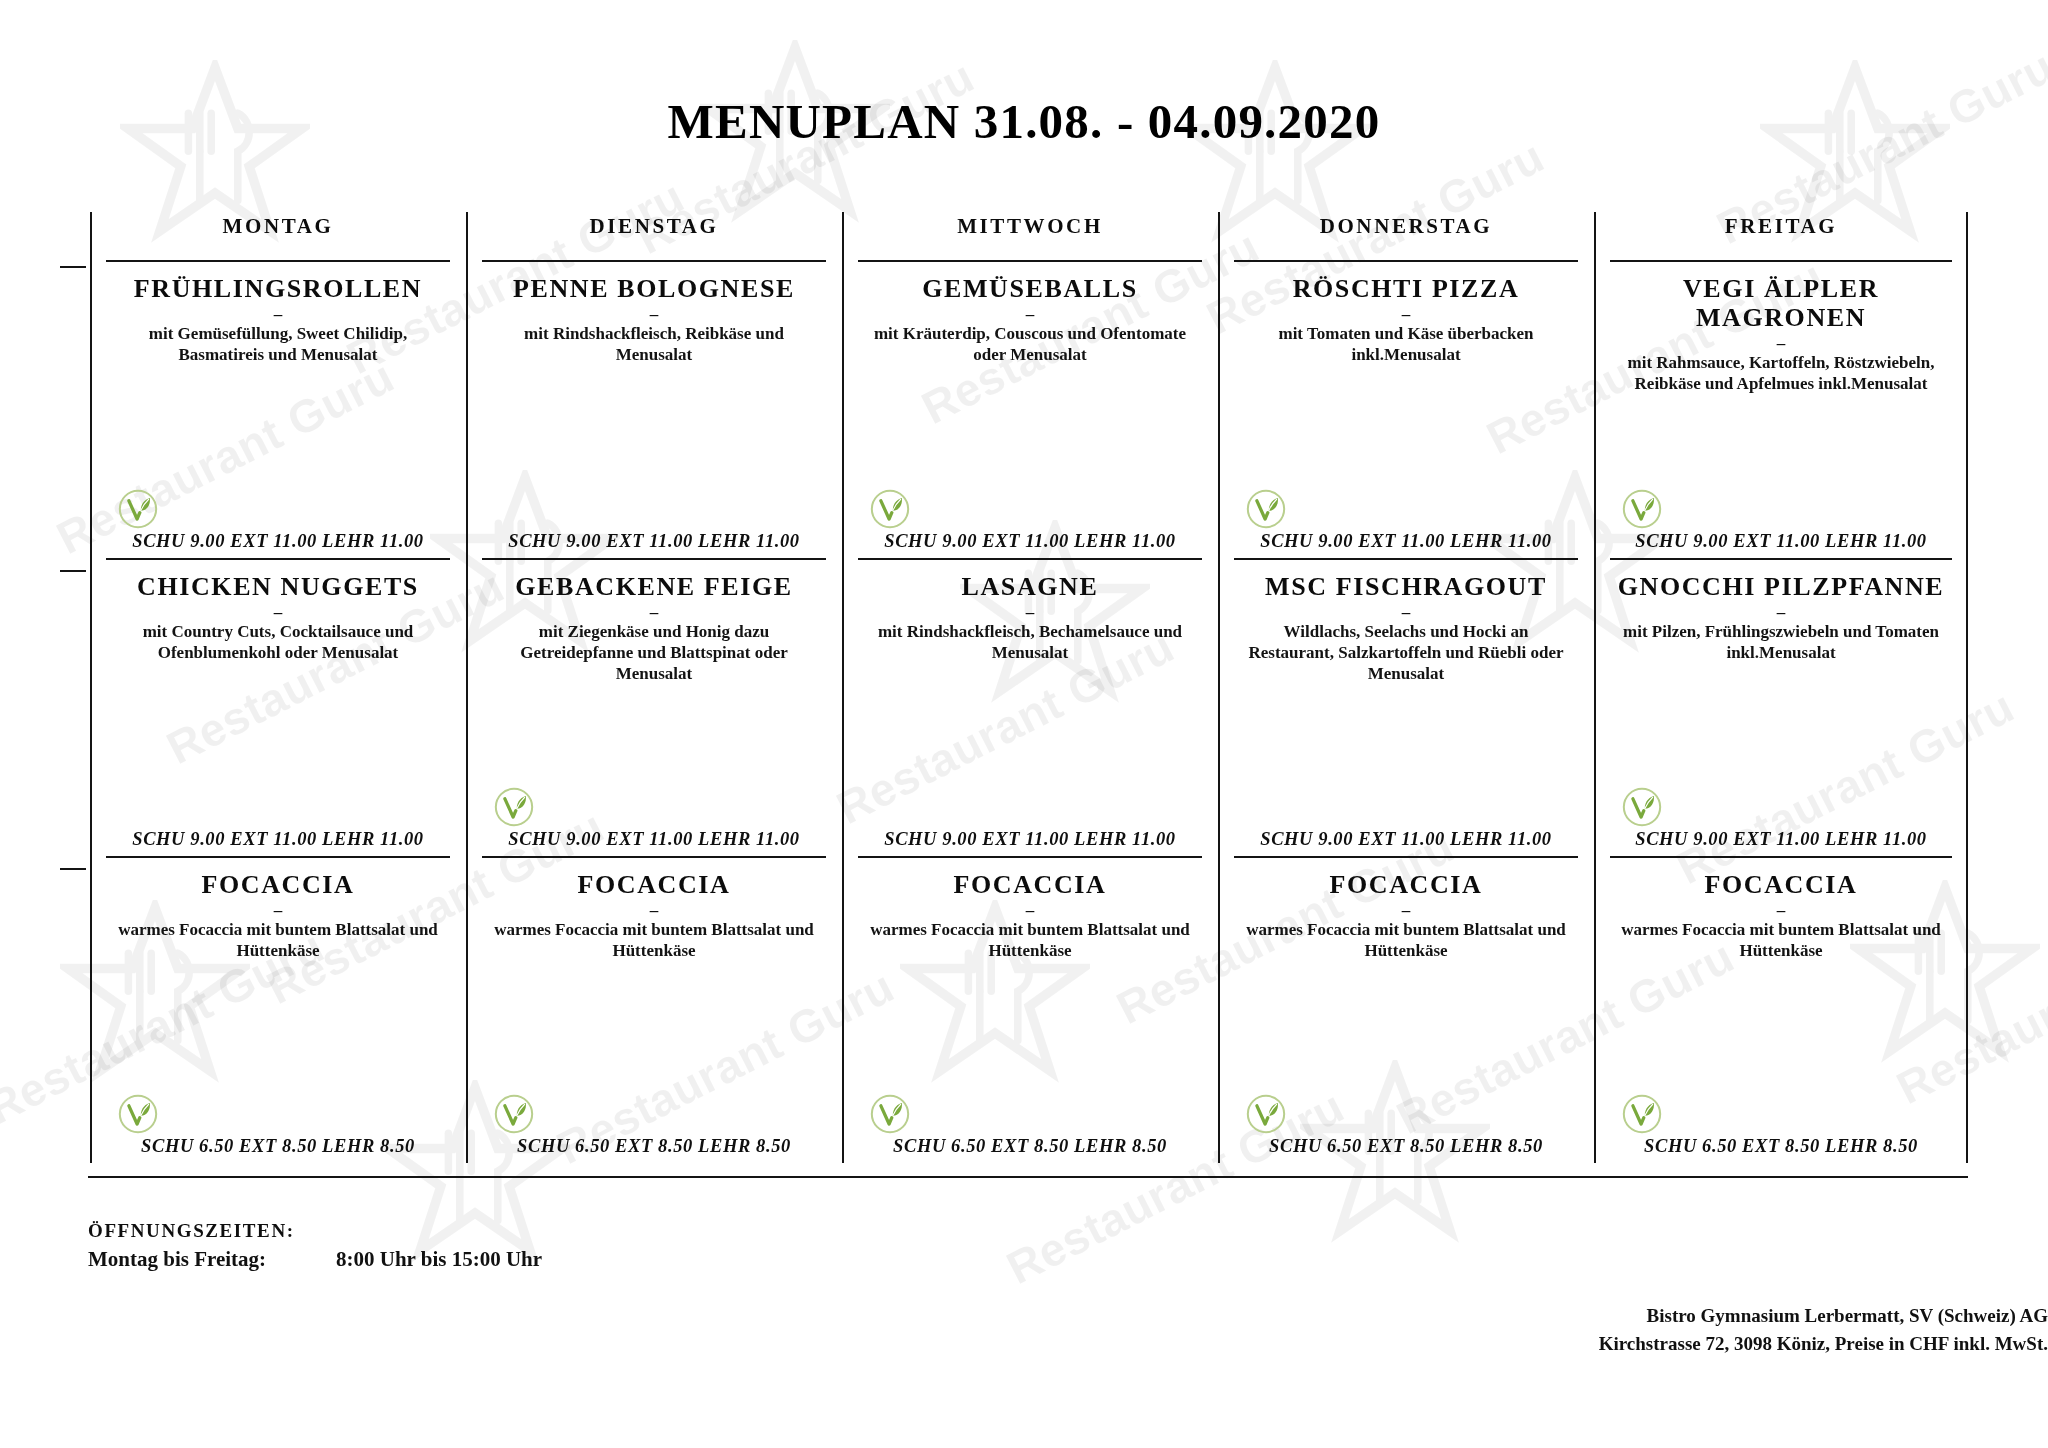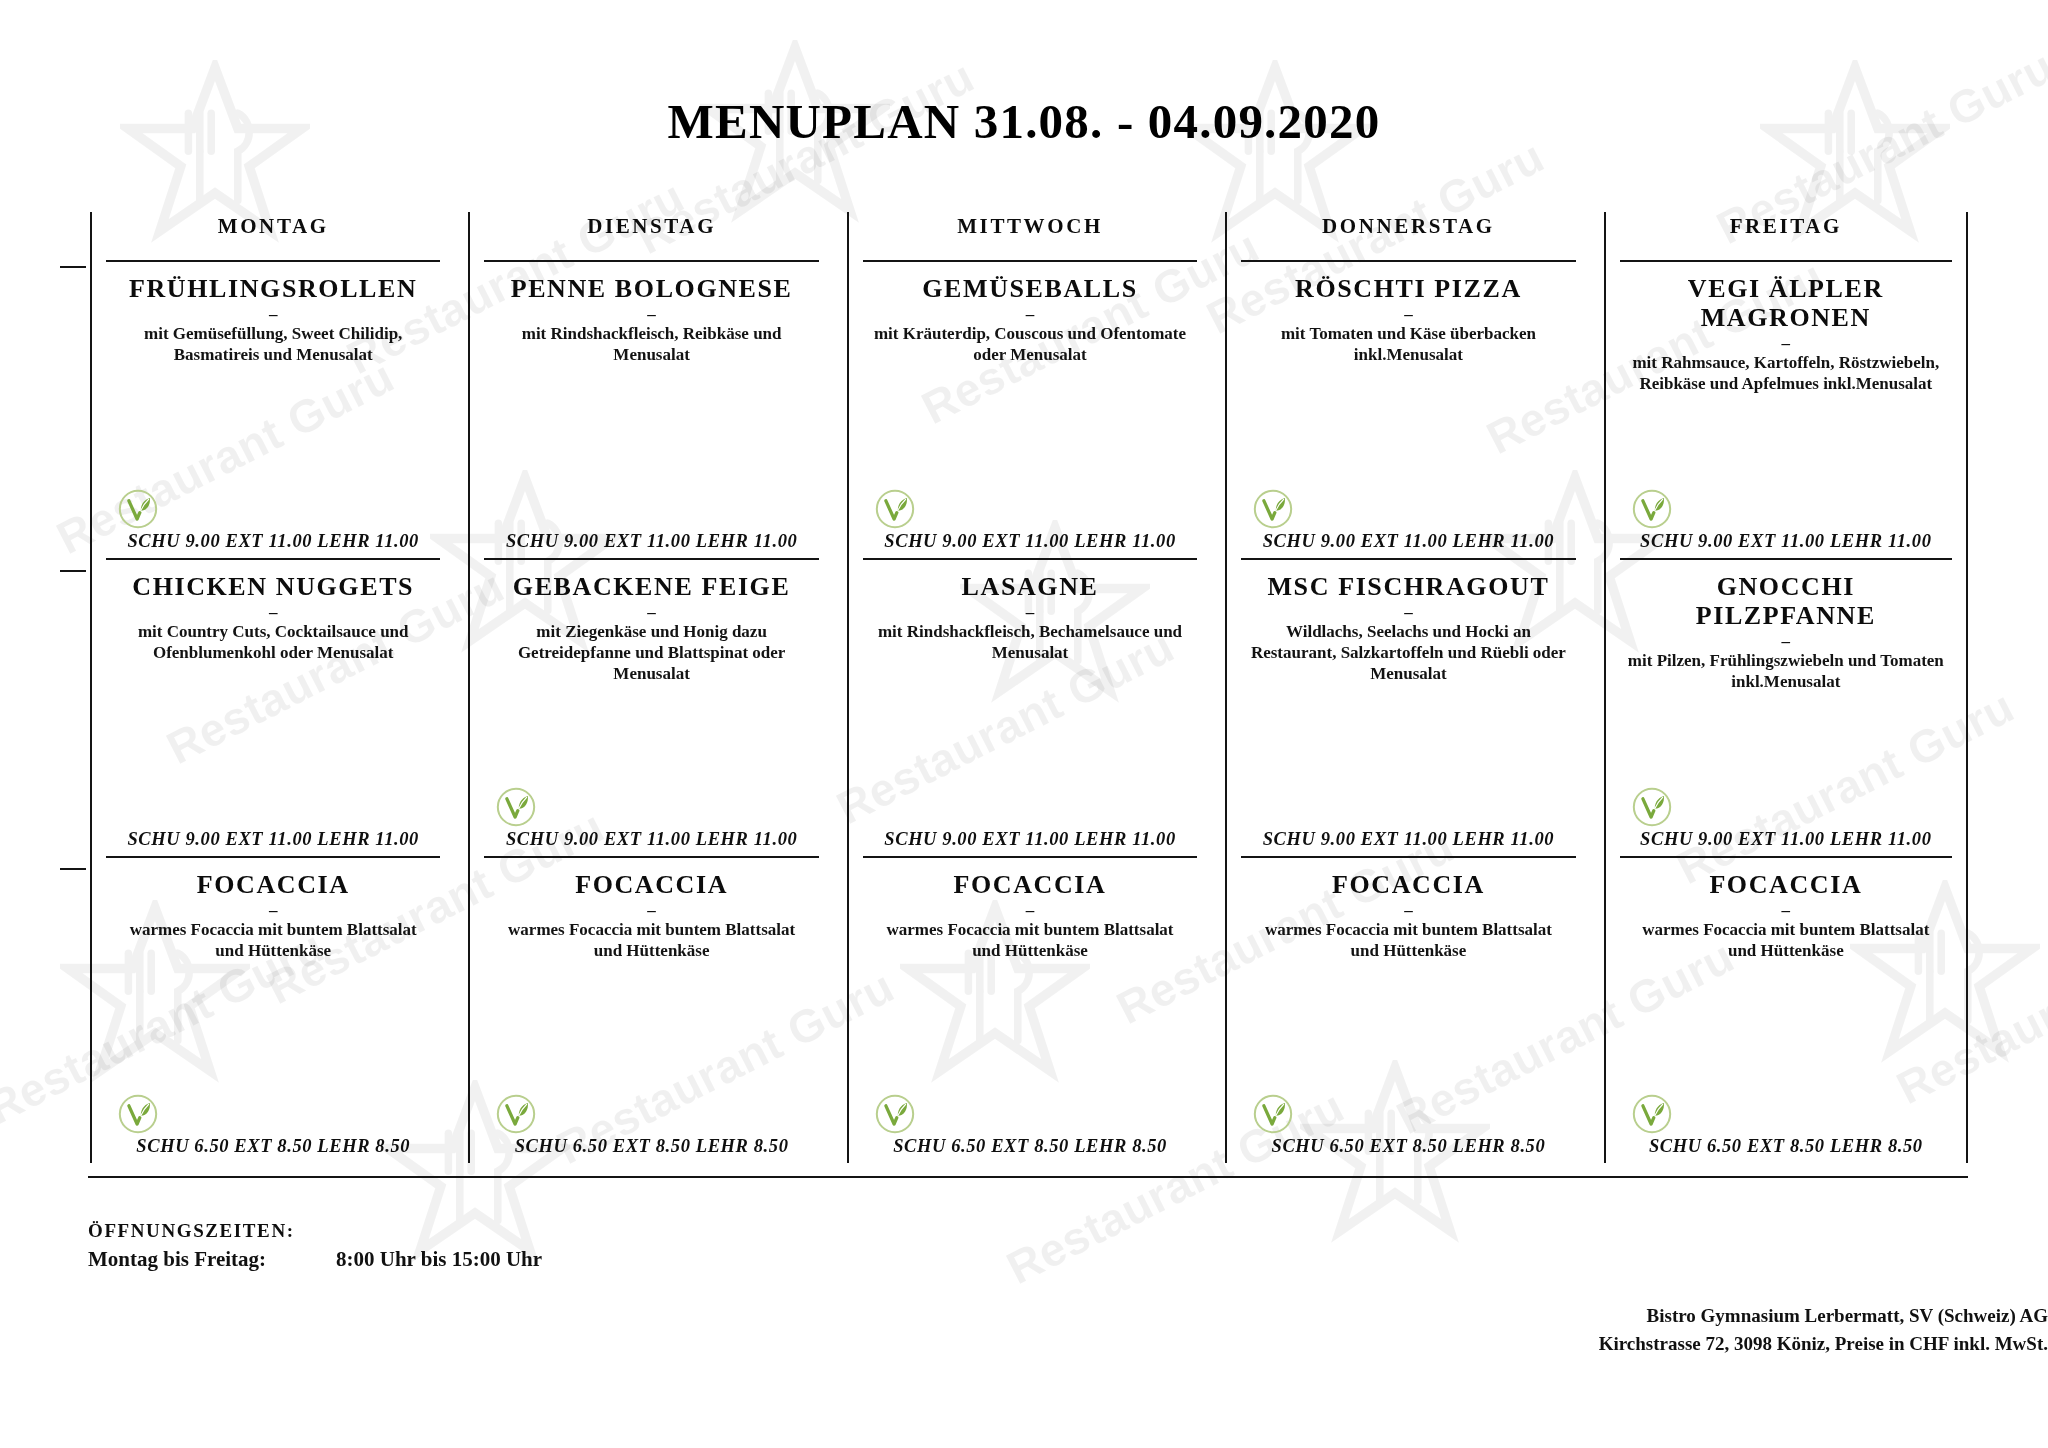--- a/index.html
+++ b/index.html
@@ -64,21 +64,21 @@
   }
 
   
   #grid {
     position: absolute;
     left: 88px;
     top: 212px;
     width: 1880px;
     z-index: 2;
     display: flex;
-    gap: 12px;
+    gap: 0;
   }
   .col {
     width: 376px;
     box-sizing: border-box;
     padding-left: 2px;
     position: relative;
   }
   .col-inner {
     border-left: 2px solid #141414;
     box-sizing: border-box;

